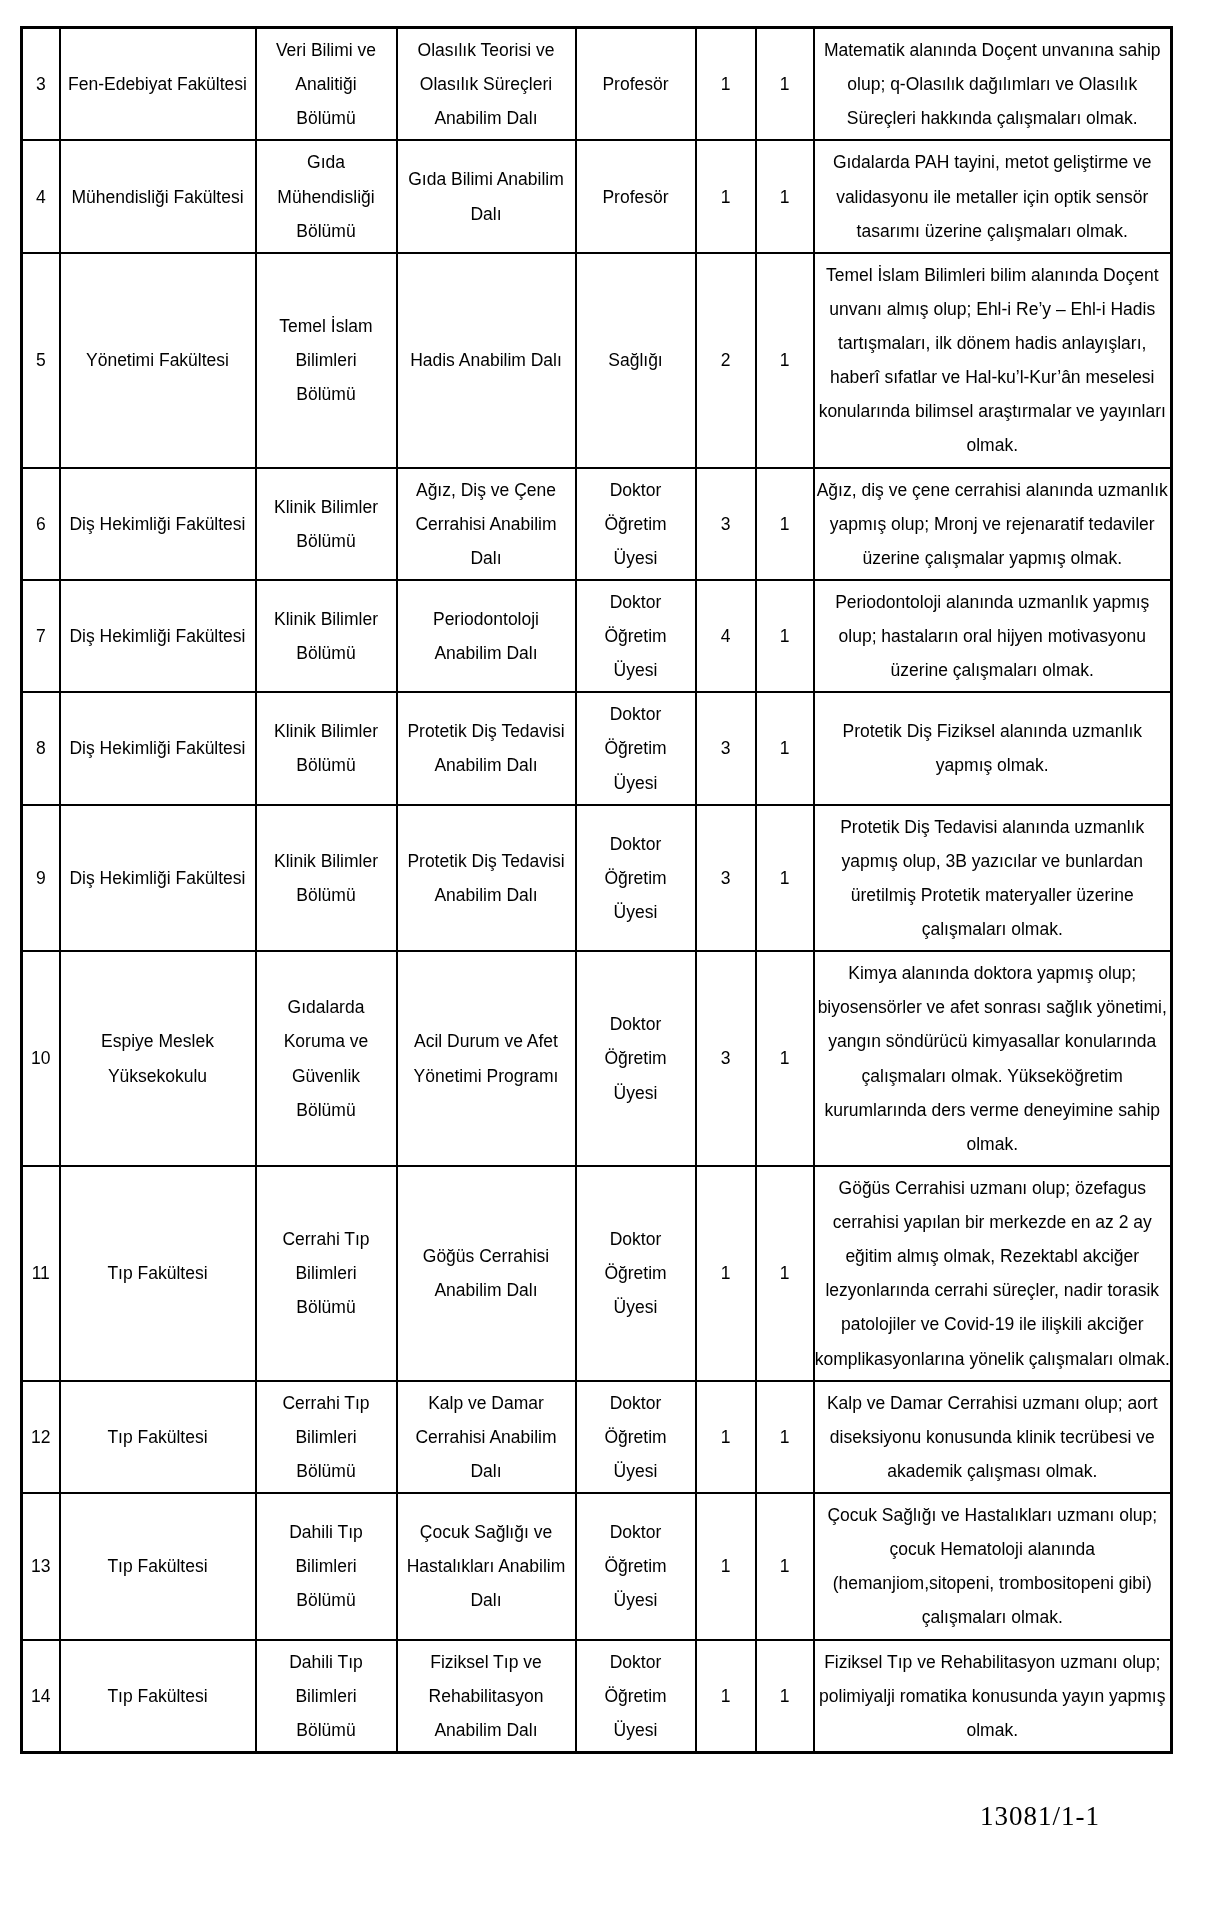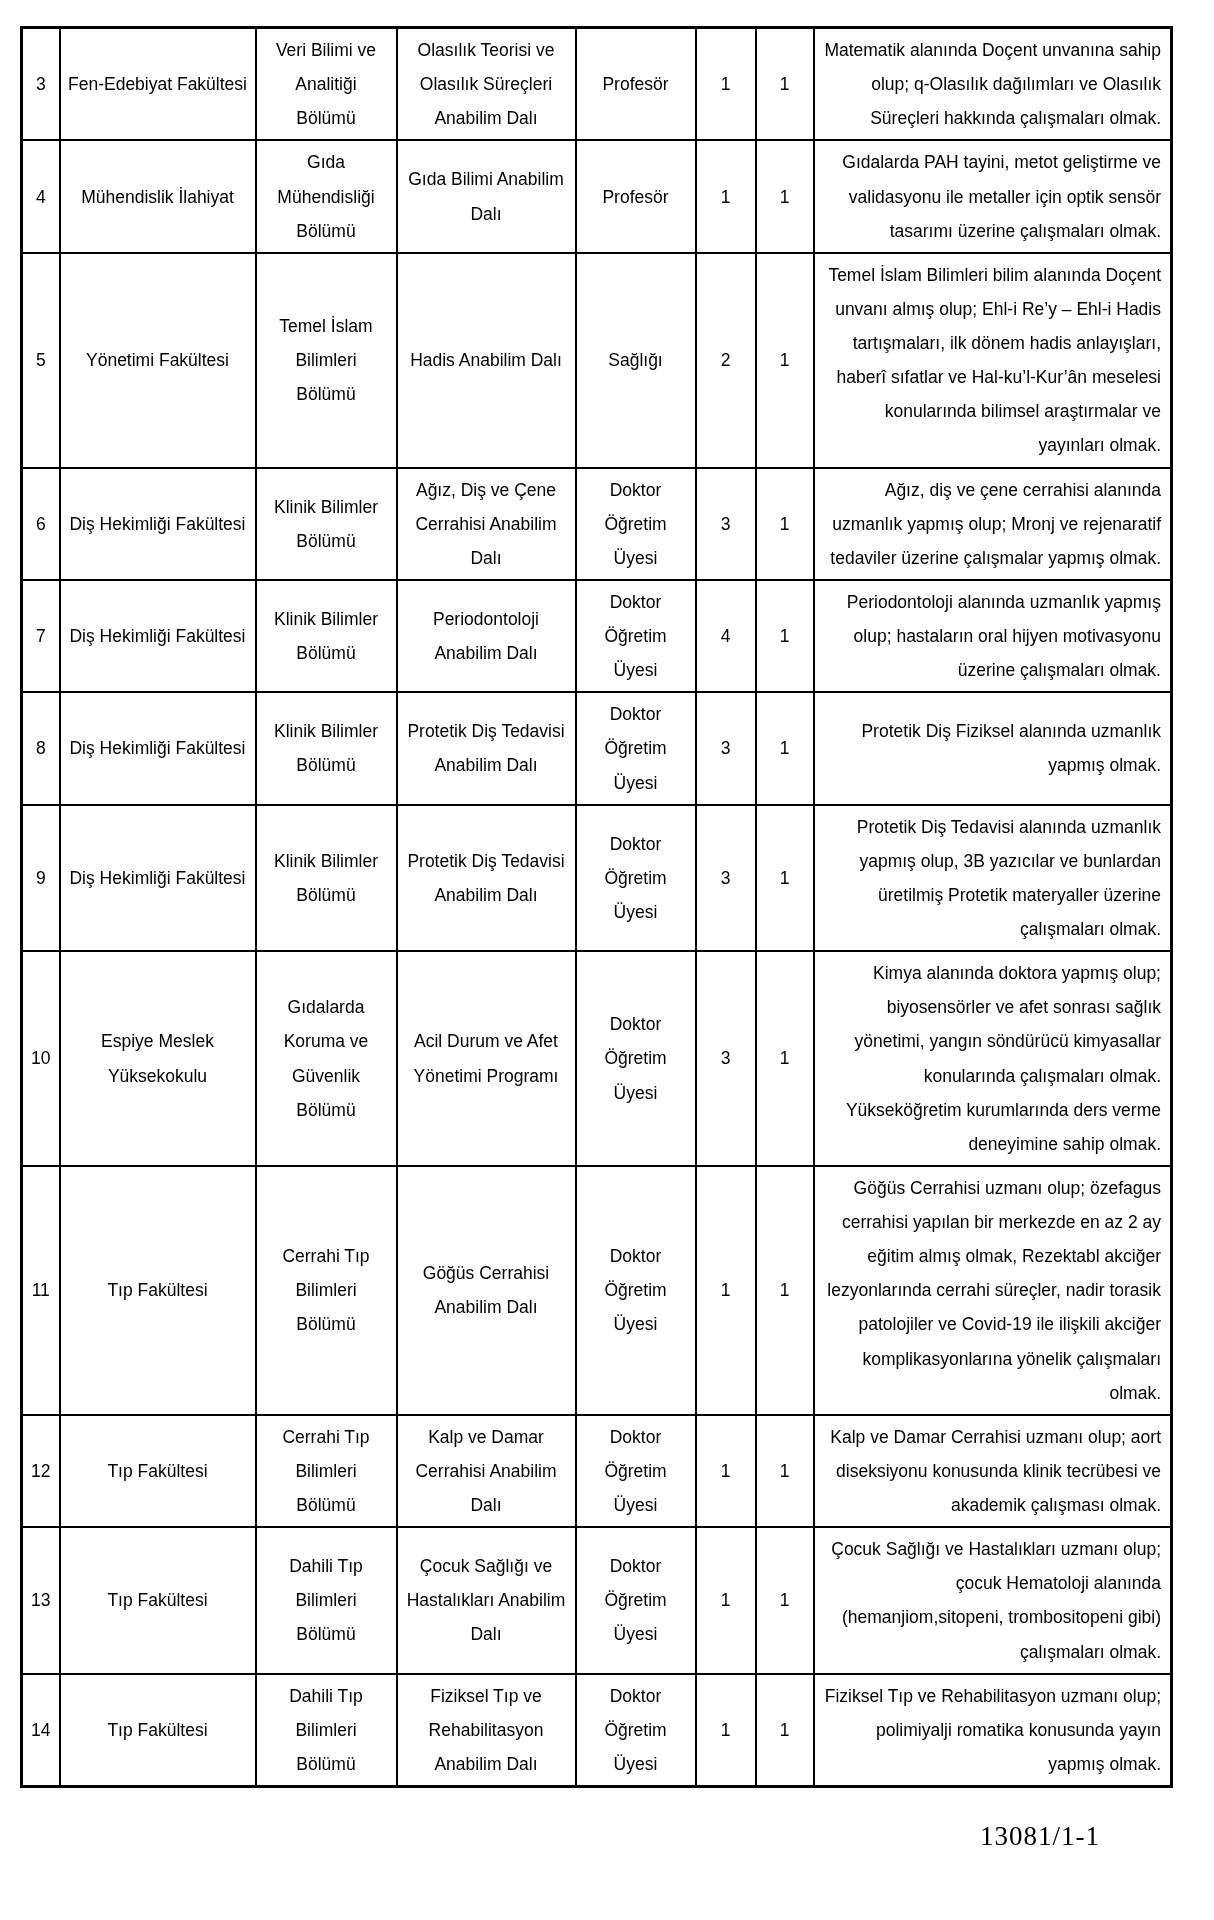--- a/index.html
+++ b/index.html
@@ -27,34 +27,34 @@
     border: 2px solid #000;
     vertical-align: middle;
     text-align: center;
     font-size: 17.5px;
     line-height: 1.95;
     padding: 4px 7px;
     word-wrap: break-word;
     background: #fff;
   }
   table.vacancy-table td.desc {
-    text-align: right;
-    padding: 4px 9px;
+    text-align: center;
+    padding: 4px 0;
   }
   col.c-no      { width: 38px;  }
   col.c-fac     { width: 196px; }
   col.c-dep     { width: 141px; }
   col.c-prog    { width: 179px; }
   col.c-title   { width: 120px; }
   col.c-n1      { width: 60px;  }
   col.c-n2      { width: 58px;  }
   col.c-desc    { width: 358px; }
   .footer-wrap {
     width: 1100px;
-    margin-top: 33px;
+    margin-top: 47px;
     text-align: right;
     font-family: "Liberation Serif", serif;
     font-size: 27px;
     letter-spacing: 1px;
   }
 </style>
 </head>
 <body>
 
 <div class="page">
@@ -76,21 +76,21 @@
           <td>Fen-Edebiyat Fakültesi</td>
           <td>Veri Bilimi ve Analitiği Bölümü</td>
           <td>Olasılık Teorisi ve Olasılık Süreçleri Anabilim Dalı</td>
           <td>Profesör</td>
           <td>1</td>
           <td>1</td>
           <td class="desc">Matematik alanında Doçent unvanına sahip olup; q-Olasılık dağılımları ve Olasılık Süreçleri hakkında çalışmaları olmak.</td>
         </tr>
         <tr>
           <td>4</td>
-          <td>Mühendislik İlahiyat</td>
+          <td>Mühendisliği Fakültesi</td>
           <td>Gıda Mühendisliği Bölümü</td>
           <td>Gıda Bilimi Anabilim Dalı</td>
           <td>Profesör</td>
           <td>1</td>
           <td>1</td>
           <td class="desc">Gıdalarda PAH tayini, metot geliştirme ve validasyonu ile metaller için optik sensör tasarımı üzerine çalışmaları olmak.</td>
         </tr>
         <tr>
           <td>5</td>
           <td>Yönetimi Fakültesi</td>

